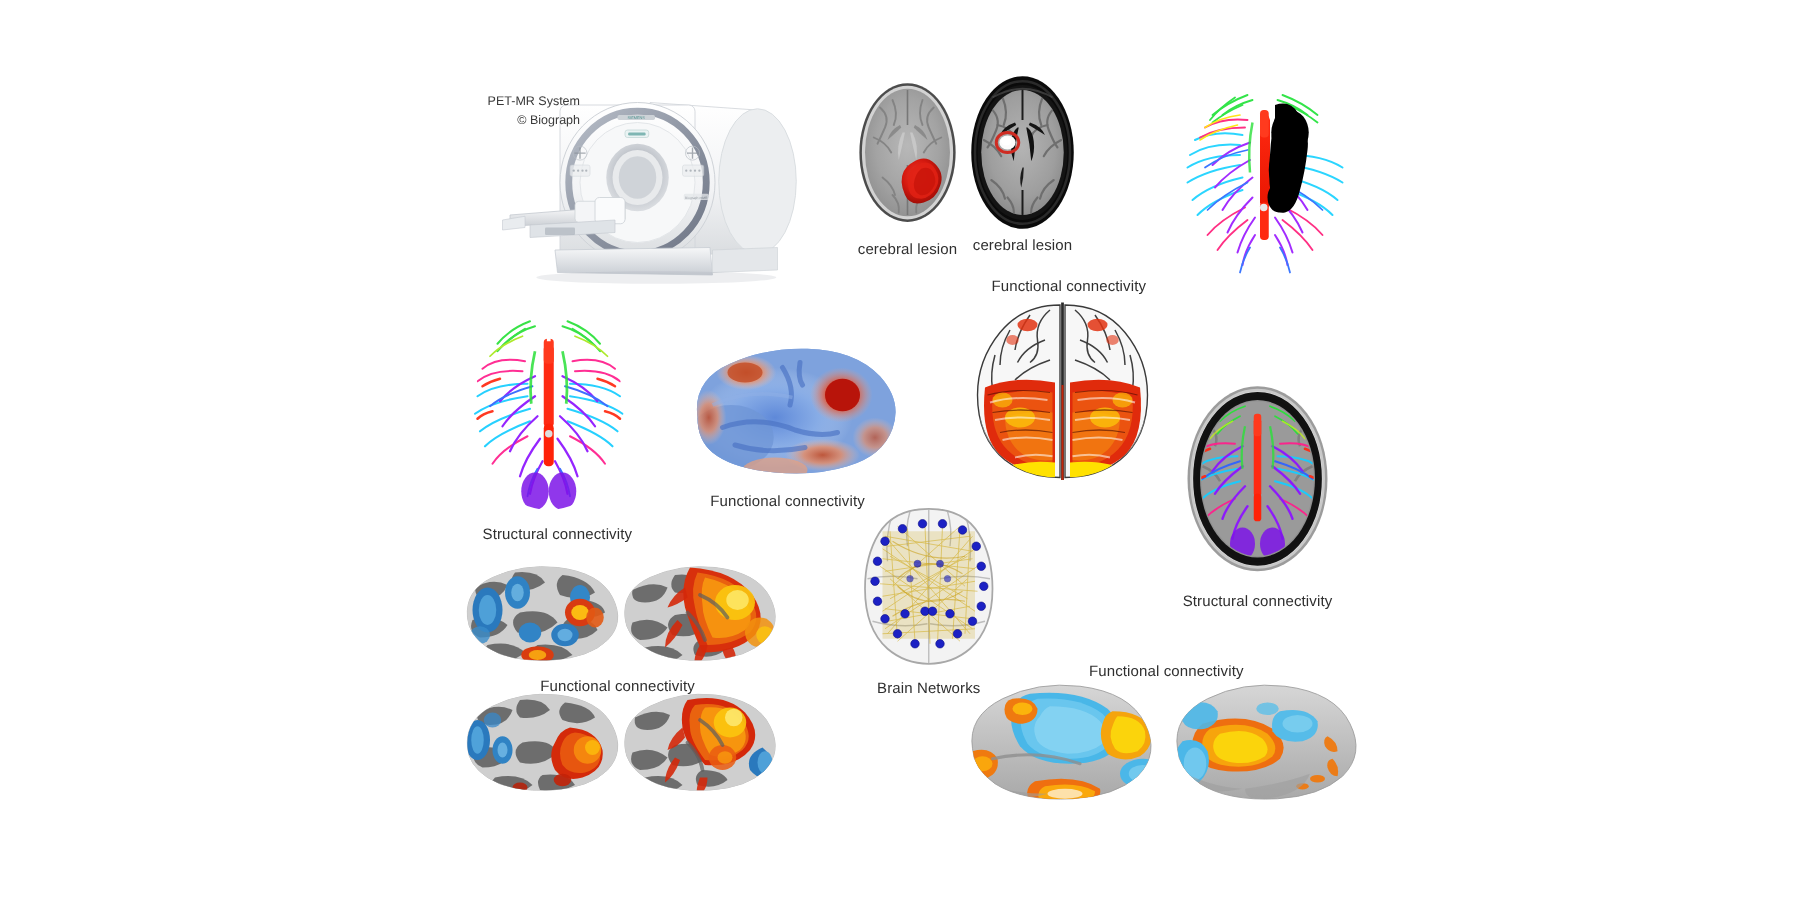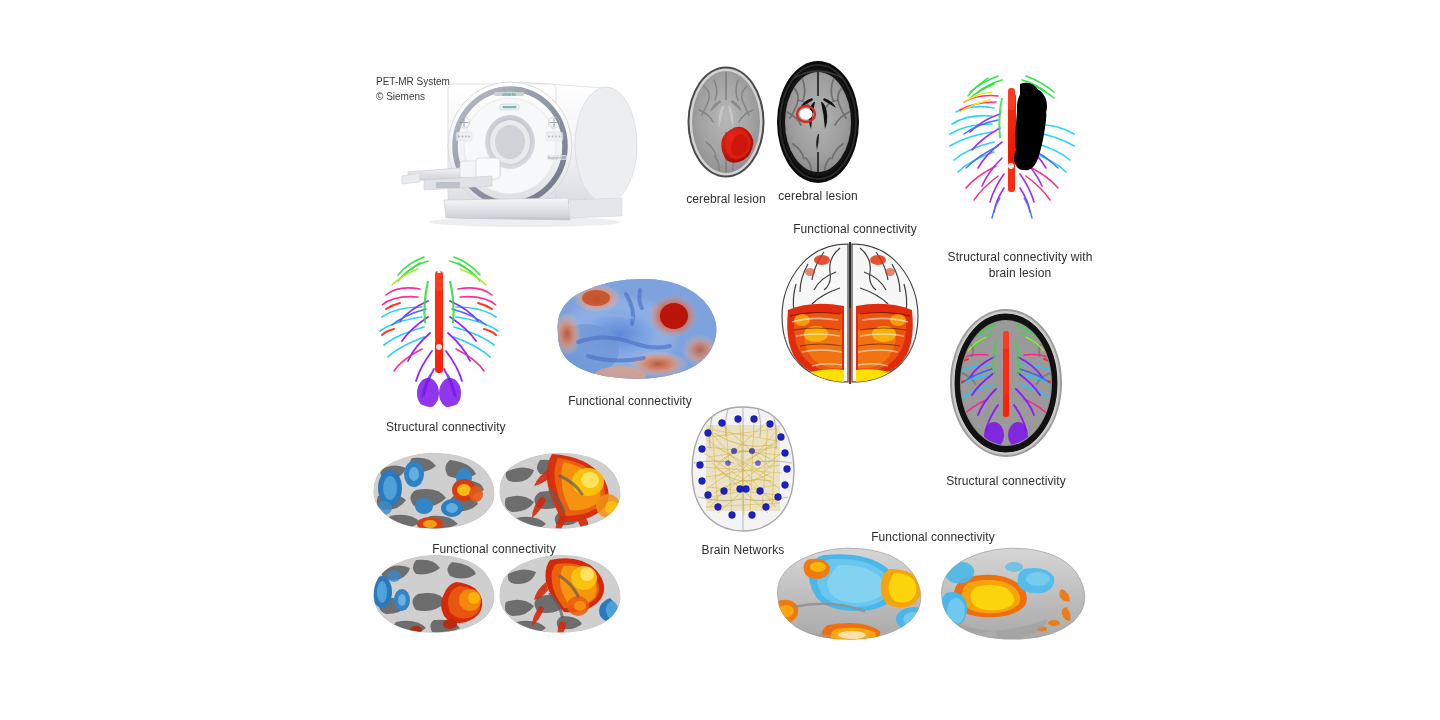--- a/index.html
+++ b/index.html
@@ -7,21 +7,21 @@
   body{width:1440px;height:720px;position:relative;overflow:hidden;
        font-family:"Liberation Sans","DejaVu Sans",sans-serif;}
   .canvas{position:absolute;inset:0;background:#fff;}
   .cap{position:absolute;font-size:12px;color:#2f2f2f;line-height:1.35;
        letter-spacing:.1px;white-space:pre-line;}
   .cap.center{text-align:center;}
   .fig{position:absolute;overflow:visible;}
   svg{display:block;overflow:visible;}
 
   
-  .scanner-label{position:absolute;font-size:10px;color:#3a3a3a;line-height:1.45;text-align:left;}
+  .scanner-label{position:absolute;font-size:10px;color:#3a3a3a;line-height:1.45;text-align:right;}
 </style>
 </head>
 <body>
 
 <div class="canvas">
 
   <div class="fig" style="left:400px;top:60px;width:250px;height:165px;">
     <svg width="250" height="165" viewBox="0 0 250 165">
       <defs>
         <linearGradient id="bodyG" x1="0" y1="0" x2="0" y2="1">
@@ -101,21 +101,21 @@
       <rect x="36" y="122" width="24" height="6" rx="1" fill="#9aa2ab" opacity=".5"></rect>
 
       <path d="M44 140 L168 138 L170 160 L46 158 Z" fill="url(#baseG)" stroke="#c6cbd1" stroke-width="0.6"></path>
       <path d="M170 140 L222 138 L222 156 L170 158 Z" fill="#e4e7ea" stroke="#cbd0d5" stroke-width="0.5"></path>
 
       <ellipse cx="125" cy="162" rx="96" ry="5" fill="#9aa1aa" opacity=".18"></ellipse>
     </svg>
   </div>
   <div class="scanner-label" style="left:376px;top:75px;width:88px;">
     <div>PET-MR System</div>
-    <div>© Siemens</div>
+    <div>© Biograph</div>
   </div>
 
   <div class="fig" style="left:684px;top:60px;width:84px;height:126px;">
     <svg width="84" height="126" viewBox="0 0 84 126">
       <defs>
         <radialGradient id="t1brain" cx=".5" cy=".45" r=".62">
           <stop offset="0" stop-color="#b8b8b8"></stop>
           <stop offset=".6" stop-color="#a3a3a3"></stop>
           <stop offset="1" stop-color="#8c8c8c"></stop>
         </radialGradient>
@@ -314,22 +314,20 @@
         <g>
           <path d="M92 26 q12 -4 18 6 q10 14 8 30 q-2 18 -6 32 q-4 16 -12 18 q-9 2 -11 -12
                    q-3 -18 -1 -34 q1 -18 4 -30 Z" fill="#000000"></path>
           <ellipse cx="104" cy="48" rx="15" ry="18" fill="#000"></ellipse>
           <ellipse cx="100" cy="78" rx="13" ry="17" fill="#000"></ellipse>
           <ellipse cx="95" cy="100" rx="9" ry="12" fill="#000"></ellipse>
         </g>
       </g>
     </svg>
   </div>
-  <div class="cap center" style="left:930px;top:249px;width:180px;">Structural connectivity with
-brain lesion</div>
 
   <div class="fig" style="left:364px;top:243px;width:150px;height:175px;">
     <svg width="150" height="175" viewBox="0 0 150 175">
       <defs>
           <clipPath id="trclip2">
             <ellipse cx="75" cy="85" rx="60" ry="80"></ellipse>
           </clipPath>
         </defs>
       <g clip-path="url(#trclip2)">
         <g stroke-linecap="round" opacity=".93" fill="none">

